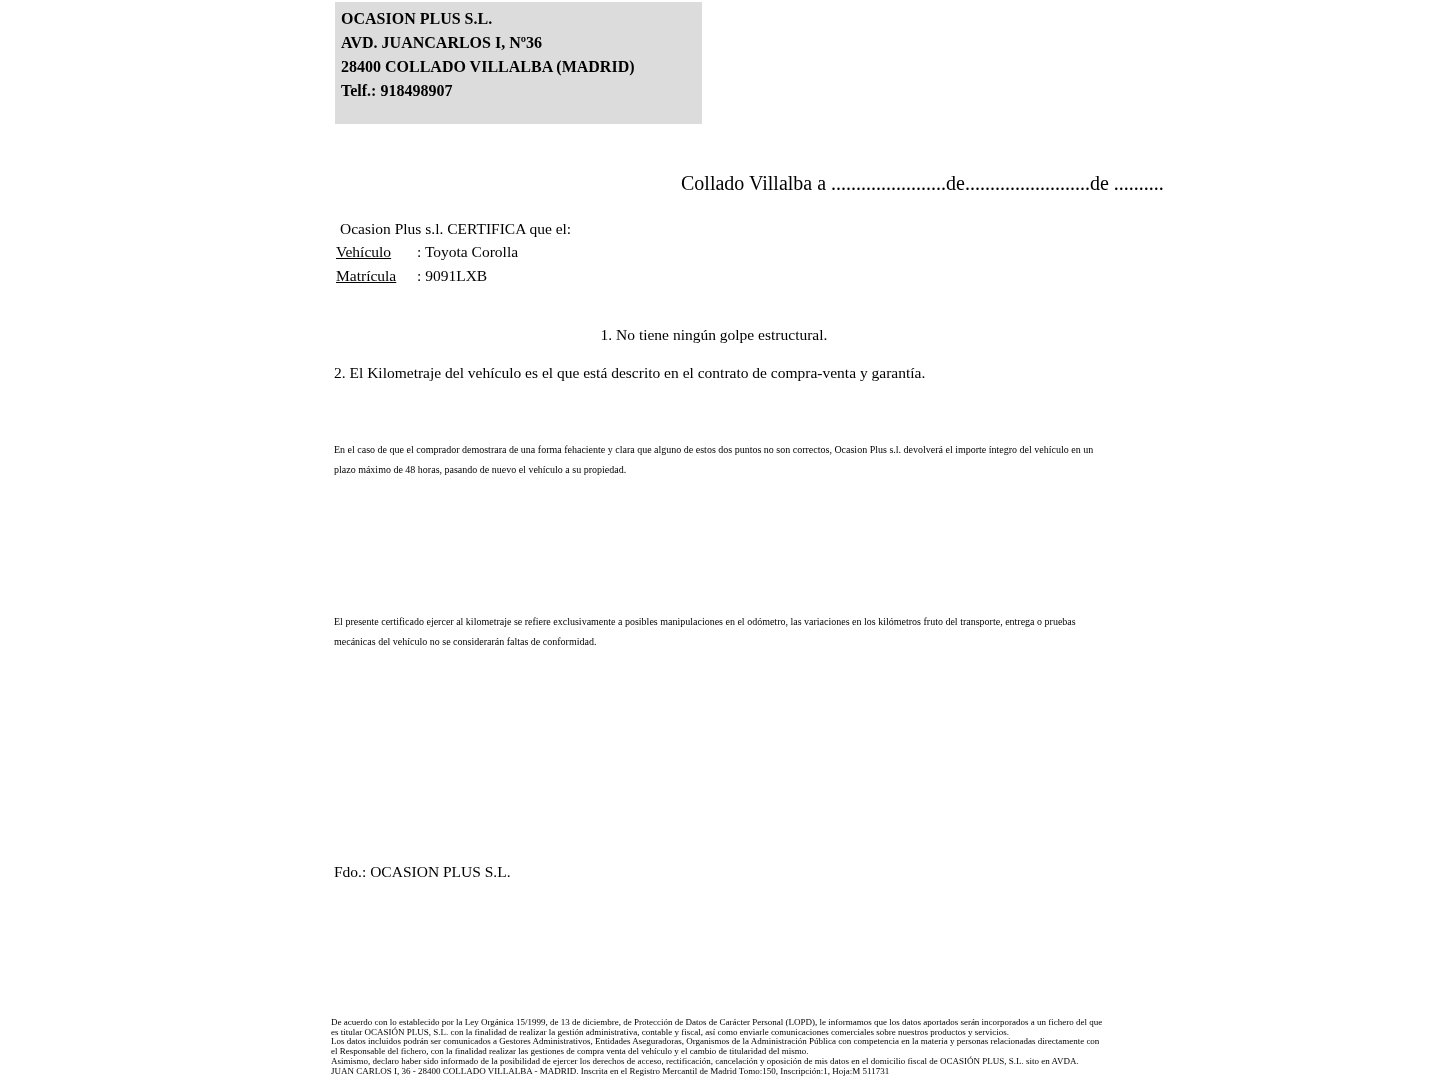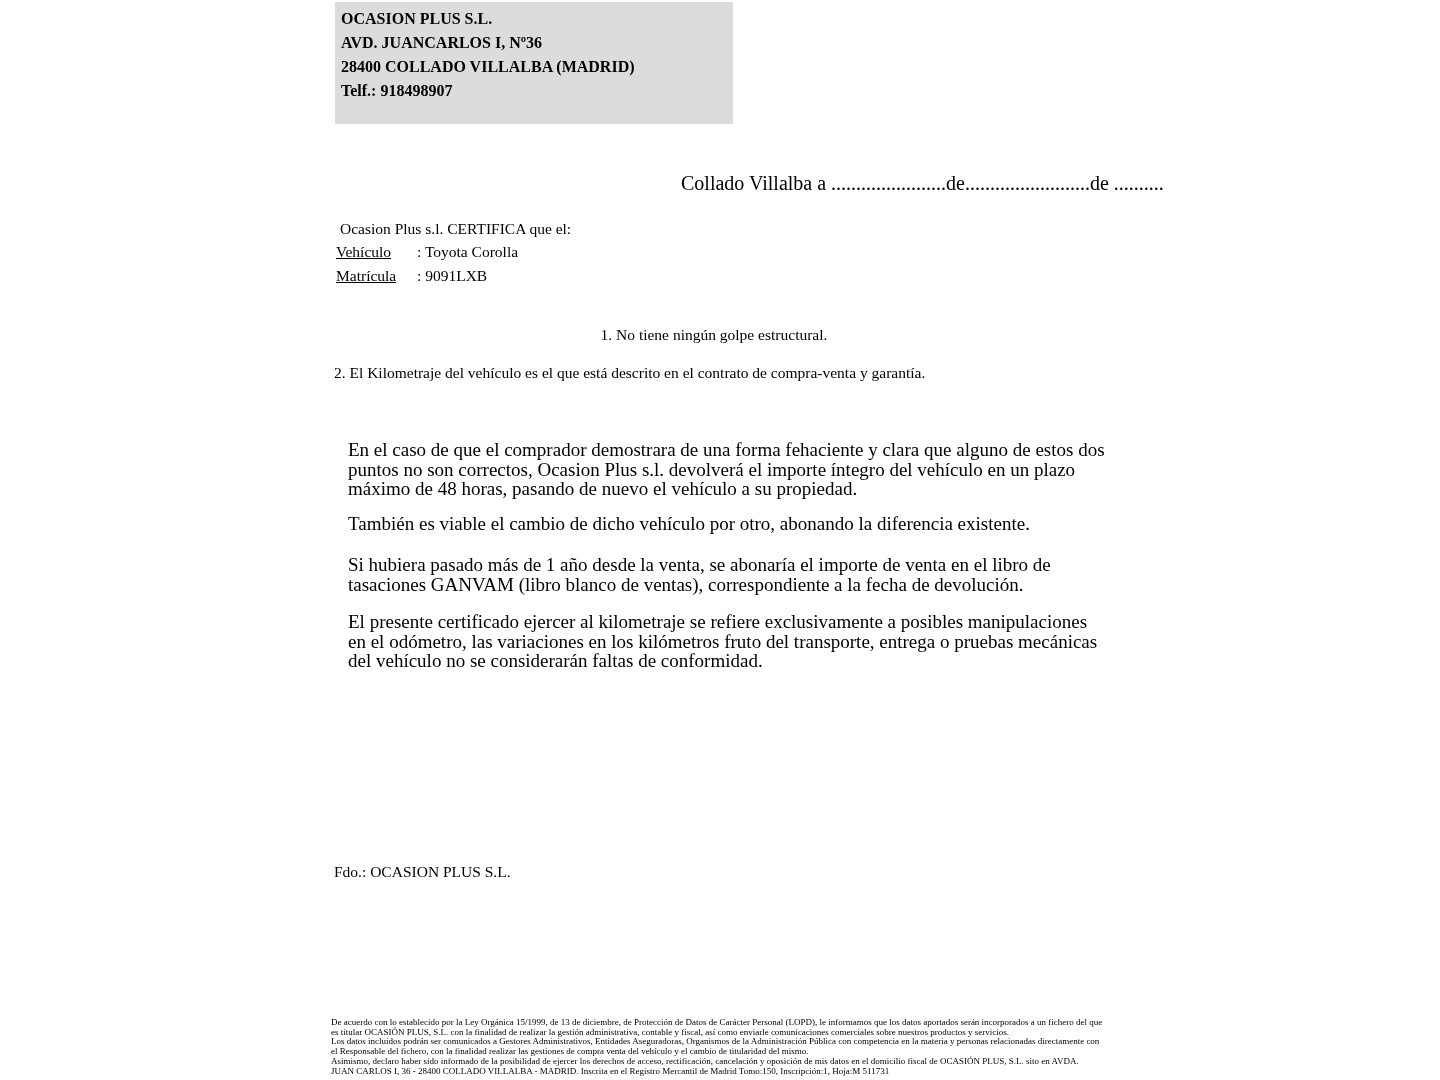--- a/index.html
+++ b/index.html
@@ -11,21 +11,21 @@
     font-family: "Liberation Serif", serif;
     color: #000000;
     overflow: hidden;
   }
   .page { position: absolute; inset: 0; }
 
   .company-box {
     position: absolute;
     left: 335px;
     top: 2px;
-    width: 398px;
+    width: 367px;
     height: 122px;
     background: #dcdcdc;
     padding: 5px 8px 1px 6px;
   }
   .company-box .line {
     font-weight: bold;
     font-size: 16px;
     line-height: 24px;
     white-space: nowrap;
   }
@@ -54,23 +54,23 @@
     left: 334px;
     font-size: 15.5px;
     width: 760px;
     line-height: 19.5px;
   }
   .point-1 { top: 325px; text-align: center; }
   .point-2 { top: 363px; }
 
   .para {
     position: absolute;
-    left: 348px;
+    left: 334px;
     width: 760px;
-    font-size: 19px;
+    font-size: 10px;
     line-height: 19.5px;
     text-align: left;
   }
   .para-1 { top: 440px; }
   .para-2 { top: 514px; }
   .para-3 { top: 555px; }
   .para-4 { top: 612px; }
 
   .signature {
     position: absolute;
@@ -110,22 +110,20 @@
     </div>
     <div class="cert-row">
       <span class="cert-label"><span class="u">Matrícula</span></span><span>: 9091LXB</span>
     </div>
   </div>
 
   <div class="point point-1">1. No tiene ningún golpe estructural.</div>
   <div class="point point-2">2. El Kilometraje del vehículo es el que está descrito en el contrato de compra-venta y garantía.</div>
 
   <div class="para para-1">En el caso de que el comprador demostrara de una forma fehaciente y clara que alguno de estos dos puntos no son correctos, Ocasion Plus s.l. devolverá el importe íntegro del vehículo en un plazo máximo de 48 horas, pasando de nuevo el vehículo a su propiedad.</div>
-  <div class="para para-2">También es viable el cambio de dicho vehículo por otro, abonando la diferencia existente.</div>
-  <div class="para para-3">Si hubiera pasado más de 1 año desde la venta, se abonaría el importe de venta en el libro de tasaciones GANVAM (libro blanco de ventas), correspondiente a la fecha de devolución.</div>
   <div class="para para-4">El presente certificado ejercer al kilometraje se refiere exclusivamente a posibles manipulaciones en el odómetro, las variaciones en los kilómetros fruto del transporte, entrega o pruebas mecánicas del vehículo no se considerarán faltas de conformidad.</div>
 
   <div class="signature">Fdo.: OCASION PLUS S.L.</div>
 
   <div class="footer">
     <p>De acuerdo con lo establecido por la Ley Orgánica 15/1999, de 13 de diciembre, de Protección de Datos de Carácter Personal (LOPD), le informamos que los datos aportados serán incorporados a un fichero del que es titular OCASIÓN PLUS, S.L. con la finalidad de realizar la gestión administrativa, contable y fiscal, así como enviarle comunicaciones comerciales sobre nuestros productos y servicios.</p>
     <p>Los datos incluidos podrán ser comunicados a Gestores Administrativos, Entidades Aseguradoras, Organismos de la Administración Pública con competencia en la materia y personas relacionadas directamente con el Responsable del fichero, con la finalidad realizar las gestiones de compra venta del vehículo y el cambio de titularidad del mismo.</p>
     <p>Asimismo, declaro haber sido informado de la posibilidad de ejercer los derechos de acceso, rectificación, cancelación y oposición de mis datos en el domicilio fiscal de OCASIÓN PLUS, S.L. sito en AVDA. JUAN CARLOS I, 36 - 28400 COLLADO VILLALBA - MADRID. Inscrita en el Registro Mercantil de Madrid Tomo:150, Inscripción:1, Hoja:M 511731</p>
   </div>
 

